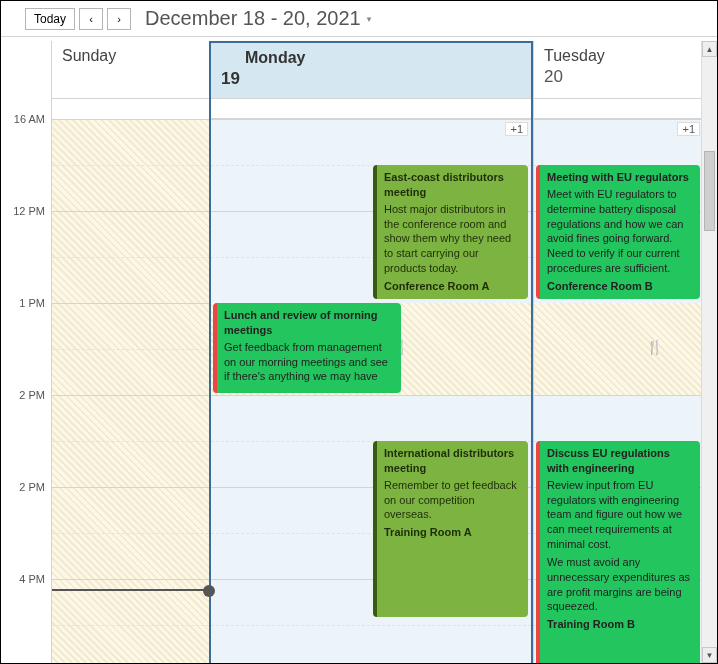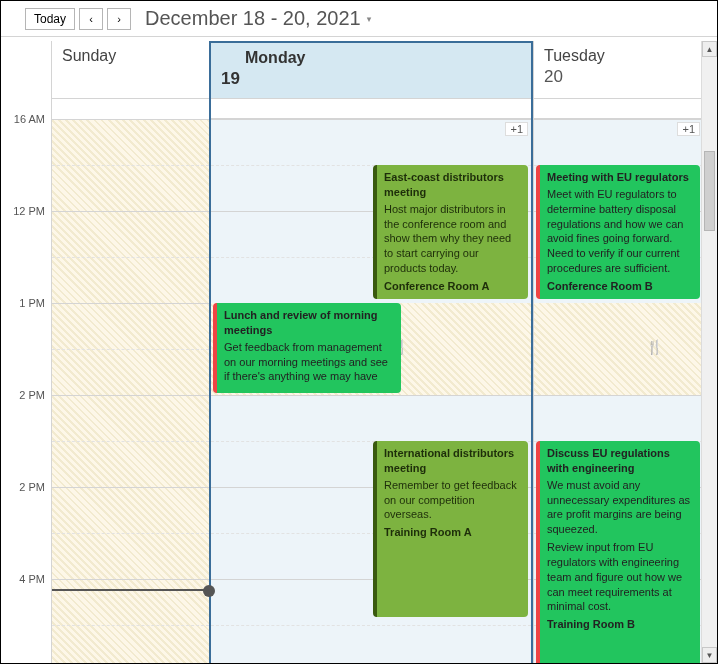--- a/index.html
+++ b/index.html
@@ -173,22 +173,22 @@
         <span class="lunch-icon" style="top:220px;left:112px">🍴</span>
 
         <div class="event blue" style="top:46px;height:134px;left:2px;right:3px">
           <div class="event-title">Meeting with EU regulators</div>
           <div class="event-desc">Meet with EU regulators to determine battery disposal regulations and how we can avoid fines going forward. Need to verify if our current procedures are sufficient.</div>
           <div class="event-loc">Conference Room B</div>
         </div>
 
         <div class="event blue" style="top:322px;height:244px;left:2px;right:3px">
           <div class="event-title">Discuss EU regulations with engineering</div>
+          <div class="event-desc">Review input from EU regulators with engineering team and figure out how we can meet requirements at minimal cost.</div>
           <div class="event-desc">We must avoid any unnecessary expenditures as are profit margins are being squeezed.</div>
-          <div class="event-desc">Review input from EU regulators with engineering team and figure out how we can meet requirements at minimal cost.</div>
           <div class="event-loc">Training Room B</div>
         </div>
       </div>
     </div>
 
   </div>
 </div>
 
 <div class="vscroll">
   <div class="vscroll-btn">▲</div>

